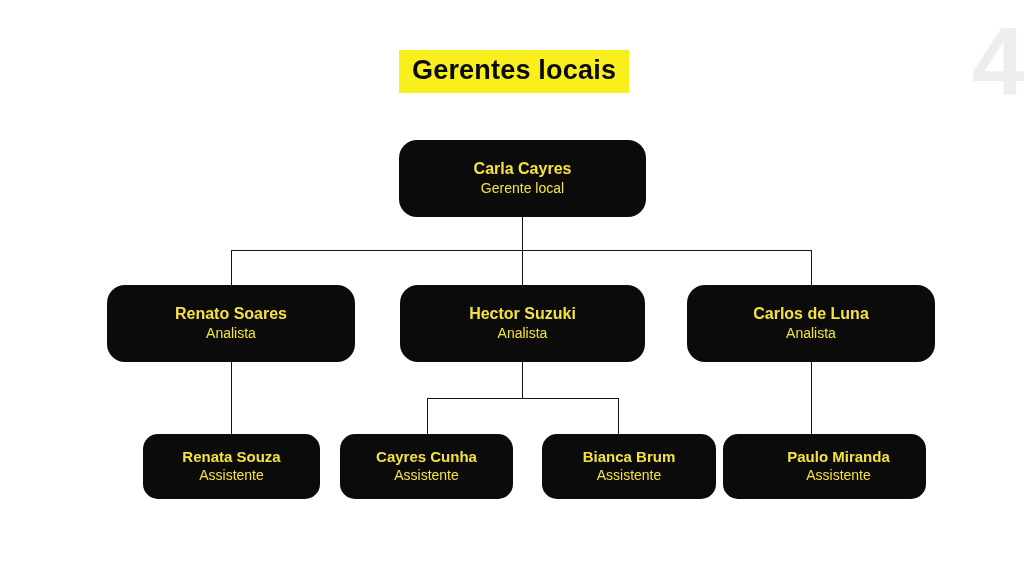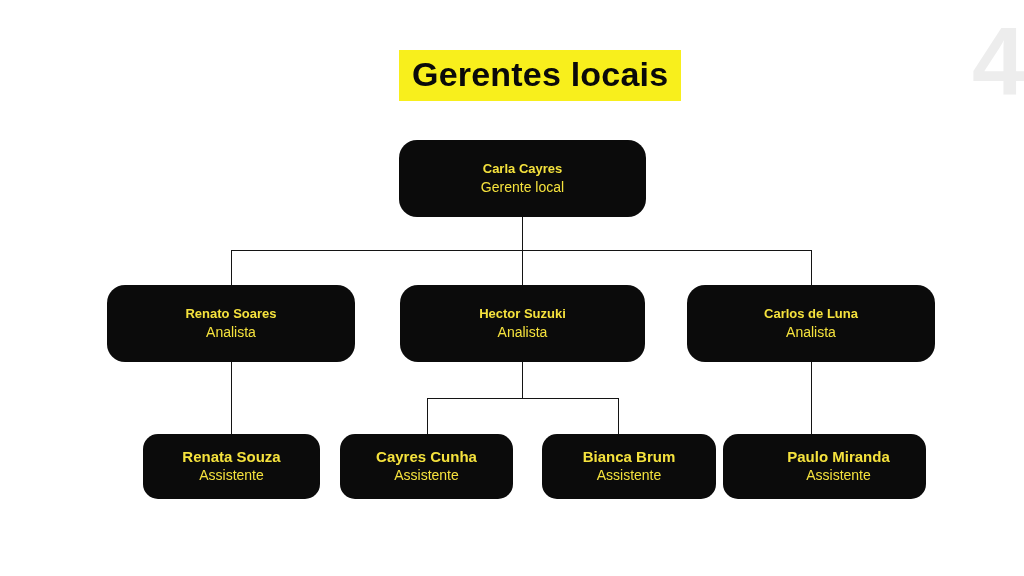--- a/index.html
+++ b/index.html
@@ -27,21 +27,21 @@
   
   .title-wrap {
     position: absolute;
     left: 399px;
     top: 50px;
   }
   .title-text {
     display: inline-block;
     background: #f8ef1c;
     color: #0a0a0a;
-    font-size: 34px;
+    font-size: 27px;
     font-weight: bold;
     padding: 5px 13px 7px 13px;
     letter-spacing: 0.2px;
   }
 
   
   .line { position: absolute; background: #141414; }
   .line.v { width: 1px; }
   .line.h { height: 1px; }
 
@@ -54,21 +54,21 @@
     display: flex;
     flex-direction: column;
     align-items: center;
     justify-content: center;
     text-align: center;
   }
   .node .node-name { font-weight: bold; }
   .node .node-role { font-weight: normal; }
 
   .lvl-1, .lvl-2 { height: 77px; }
-  .lvl-1 .node-name, .lvl-2 .node-name { font-size: 13px; line-height: 1.25; }
+  .lvl-1 .node-name, .lvl-2 .node-name { font-size: 16px; line-height: 1.25; }
   .lvl-1 .node-role, .lvl-2 .node-role { font-size: 14px; line-height: 1.3; }
 
   .lvl-3 { height: 65px; border-radius: 15px; }
   .lvl-3 .node-name { font-size: 15px; line-height: 1.3; }
   .lvl-3 .node-role { font-size: 14px; line-height: 1.4; }
 
   
   .n-root   { left: 399px; top: 140px; width: 247px; }
   .n-mgr0   { left: 107px; top: 285px; width: 248px; }
   .n-mgr1   { left: 400px; top: 285px; width: 245px; }

